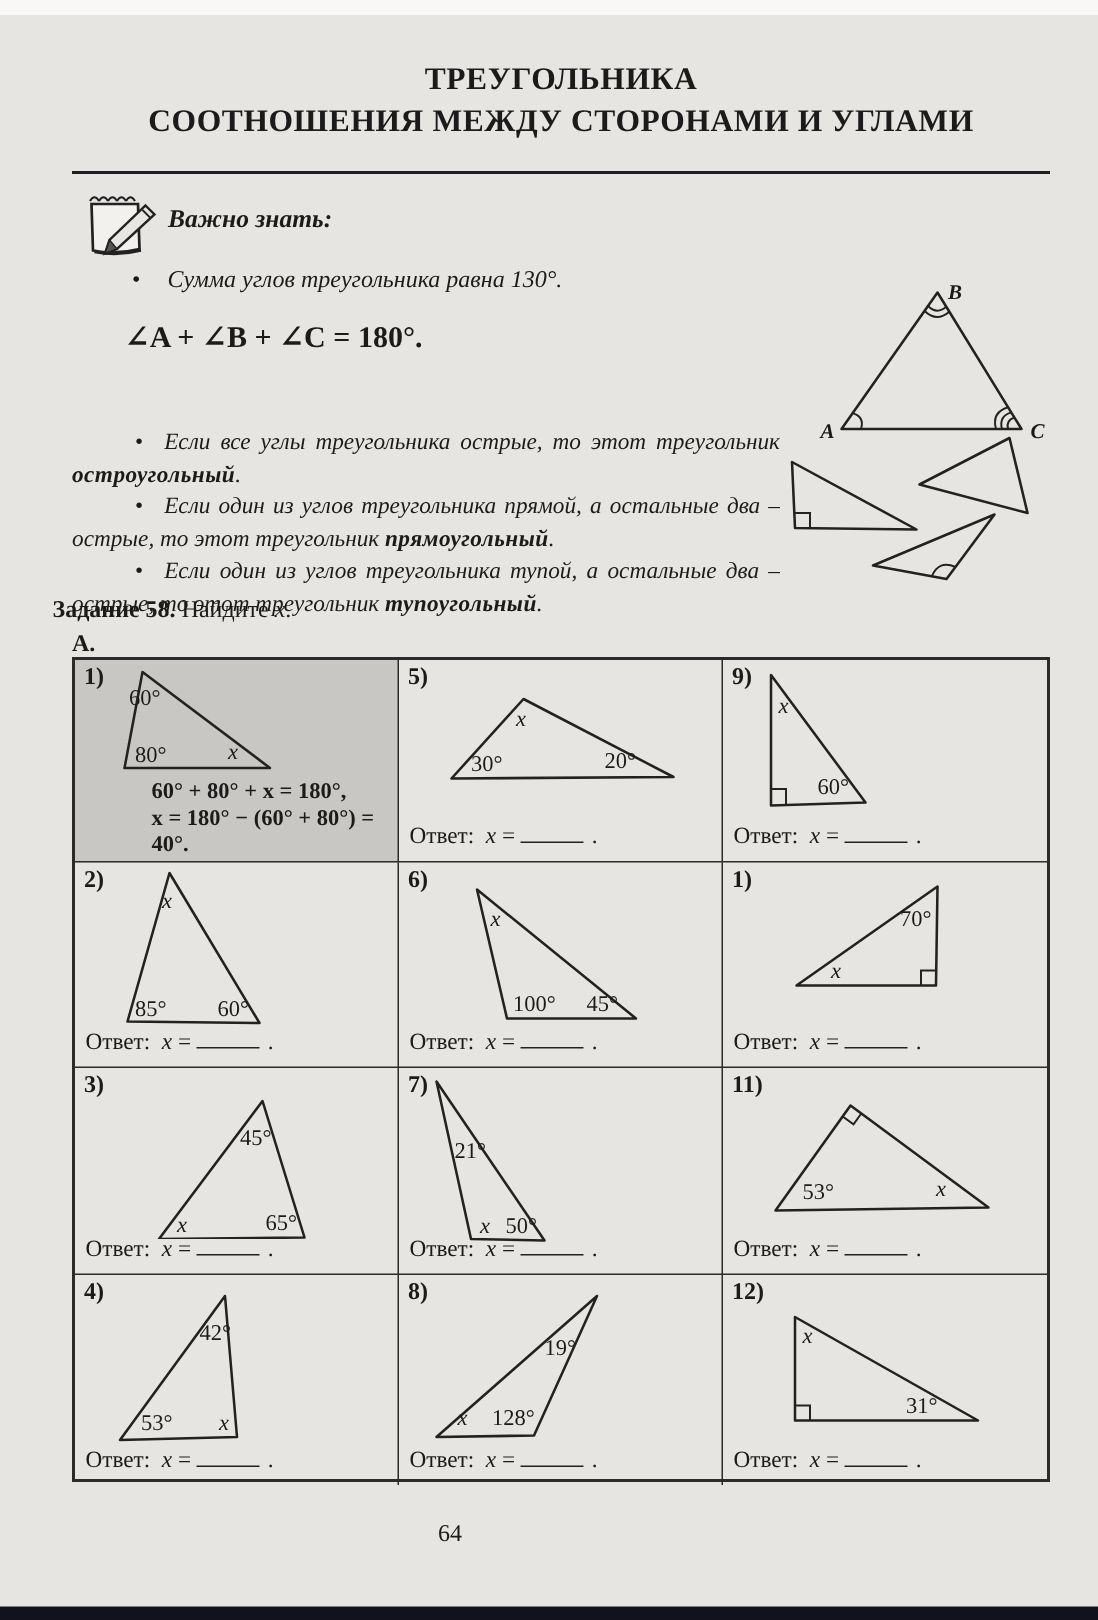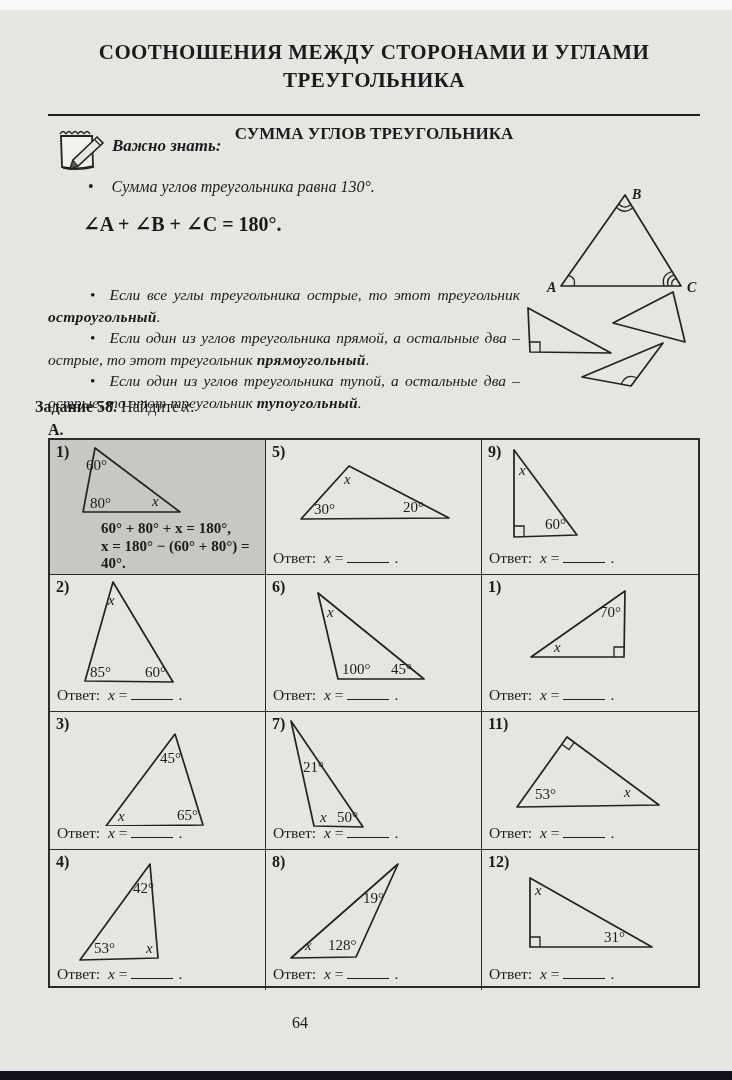--- a/index.html
+++ b/index.html
@@ -43,25 +43,24 @@
   .abc-lbl{font-family:"Liberation Serif","DejaVu Serif",serif;font-size:14px;font-weight:bold;font-style:italic;fill:#1b1b1b;}
   .pagenum{position:absolute;left:0;top:1014px;width:600px;text-align:center;font-size:16px;}
 </style>
 </head>
 <body>
 
 <div class="page">
   <div class="top-strip"></div>
 
   <div class="title">
+    <div>ТРЕУГОЛЬНИКА</div>
     <div>СООТНОШЕНИЯ МЕЖДУ СТОРОНАМИ И УГЛАМИ</div>
-    <div>ТРЕУГОЛЬНИКА</div>
   </div>
   <div class="rule"></div>
-  <div class="subtitle">СУММА УГЛОВ ТРЕУГОЛЬНИКА</div>
 
   <svg style="position:absolute;left:52px;top:124px;" width="58" height="50" viewBox="0 0 58 50">
     <path d="M9 12 L40 12 L41 42 Q25 46 10 43 Z" fill="#f2f1ee" stroke="#222" stroke-width="1.8"></path>
     <path d="M11 44 Q26 47 42 43" fill="none" stroke="#222" stroke-width="1.6"></path>
     <path d="M8 10 q3 -5 6 0 M14 10 q3 -5 6 0 M20 10 q3 -5 6 0 M26 10 q3 -5 6 0 M32 10 q3 -5 6 0" fill="none" stroke="#222" stroke-width="1.4"></path>
     <polygon points="45,13 51,19 26,42 18,45 21,36" fill="#e8e6e2" stroke="#222" stroke-width="1.6"></polygon>
     <polygon points="18,45 21,36 26,42" fill="#555" stroke="#222" stroke-width="1"></polygon>
     <line x1="43" y1="16" x2="48" y2="21" stroke="#222" stroke-width="1.2"></line>
   </svg>
   <div class="know-label">Важно знать:</div>

